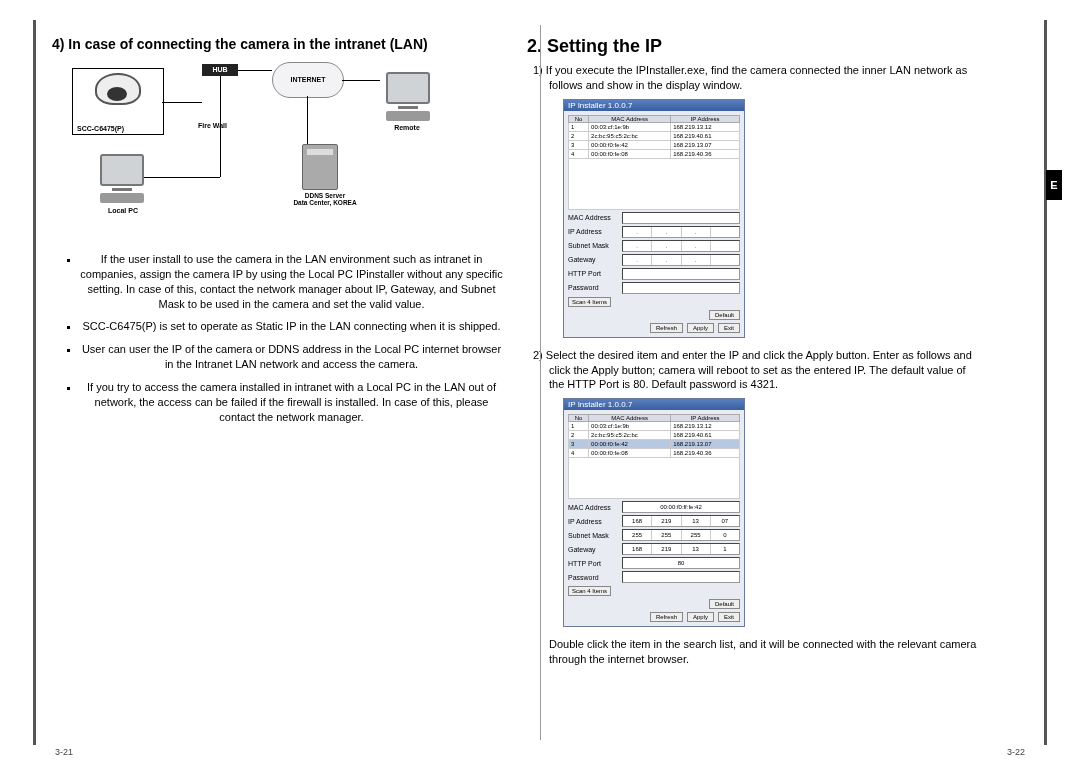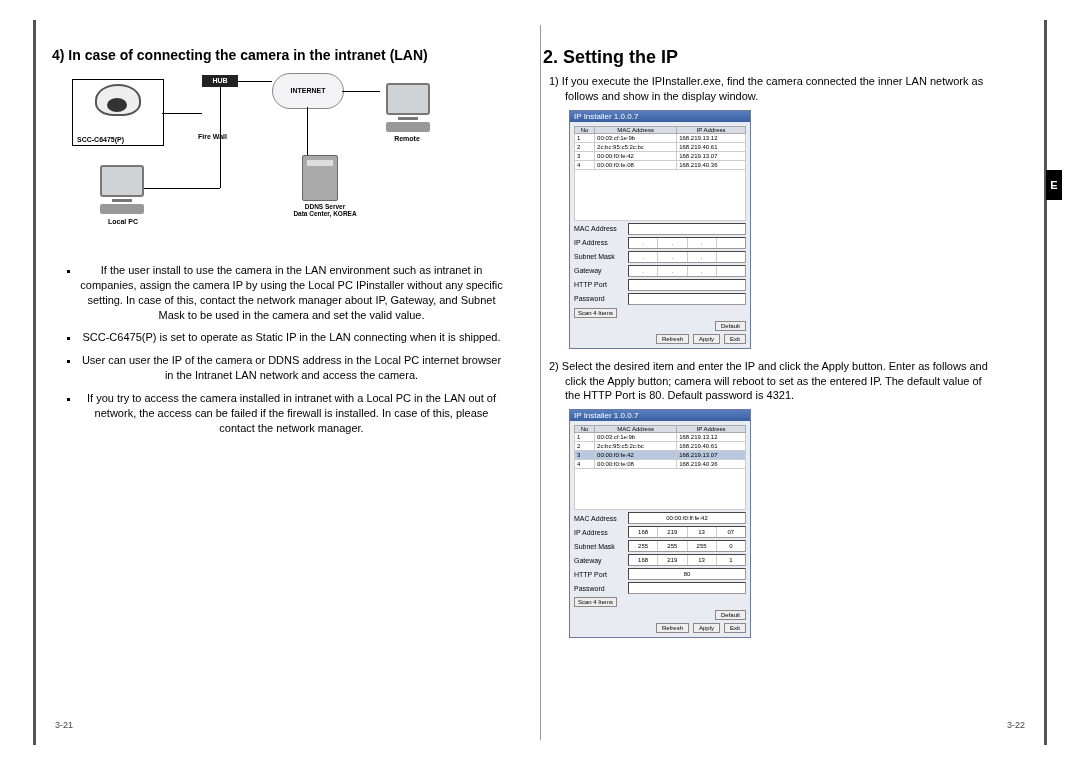--- a/index.html
+++ b/index.html
@@ -9,22 +9,21 @@
     background: #fff;
     width: 1080px;
     height: 765px;
     position: relative;
     overflow: hidden;
   }
   .page-container {
     display: flex;
     width: 1000px;
     margin: 0 auto;
-    padding-top: 47px;
-    gap: 16px;
+    padding-top: 36px;
   }
   .col {
     width: 475px;
     padding: 0 12px;
     box-sizing: border-box;
   }
   .col-left { border-right: 0px solid #ccc; }
   .vert-line {
     position: absolute;
     left: 540px;
@@ -118,21 +117,21 @@
   .server {
     position: absolute; left: 230px; top: 82px;
     width: 34px; height: 44px; background: #aaa;
     border: 1px solid #666; border-radius: 2px;
   }
   .server::before{ content:""; position:absolute; top:4px; left:4px; right:4px; height:6px; background:#ddd;}
   .srv-label { position:absolute; left: 198px; top:130px; width:110px; text-align:center; font-size:6.5px; }
   .wire { position: absolute; background: #000; }
   .screenshot {
     width: 180px;
-    margin: 6px 0 10px 26px;
+    margin: 6px 0 10px 36px;
     border: 1px solid #6a7a9a;
     background: #e8ecf2;
     font-size: 7px;
   }
   .ss-title {
     background: linear-gradient(#5a7fc0,#3a5fa0);
     color: #fff; font-size: 8px; padding: 1px 4px;
   }
   .ss-body { padding: 4px; }
   .ss-table {
@@ -145,21 +144,21 @@
   .ss-form-row { display: flex; align-items: center; margin-top: 2px; }
   .ss-form-row .lbl { width: 54px; }
   .ipbox { background:#fff; border: 1px inset #999; height:10px; flex:1; display:flex; font-size:6px; }
   .ipbox span { flex:1; text-align:center; border-right:1px solid #ccc; line-height:10px;}
   .ipbox span:last-child{border:none;}
   .btnrow { display:flex; gap:4px; justify-content:flex-end; margin-top:3px;}
   .btn { border:1px solid #888; background:#eee; font-size:6px; padding:1px 5px; }
   .scan { border:1px solid #888; background:#eee; font-size:6px; padding:1px 3px; margin-top:3px; display:inline-block;}
   .rowsel { background: #b8c8e0 !important; }
   .page-num {
-    position: absolute; bottom: 35px;
+    position: absolute; bottom: 8px;
     font-size: 9px; color: #444;
   }
   .page-num.left { left: 55px; }
   .page-num.right { right: 55px; margin-left: 29px; }
   .side-tab {
     position: absolute;
     right: 18px; top: 170px;
     width: 16px; height: 30px;
     background: #000; color: #fff;
     font-size: 11px; font-weight: bold;
@@ -395,18 +394,19 @@
           <span class="btn">Default</span>
         </div>
         <div class="btnrow">
           <span class="btn">Refresh</span>
           <span class="btn">Apply</span>
           <span class="btn">Exit</span>
         </div>
       </div>
     </div>
 
+    <div class="body-text" style="margin-left:22px;">Double click the item in the search list, and it will be connected with the relevant camera through the internet browser.</div>
 
   </div>
 </div>
 
 <div class="page-num left">3-21</div>
 <div class="page-num right">3-22</div>
 
 </body></html>

